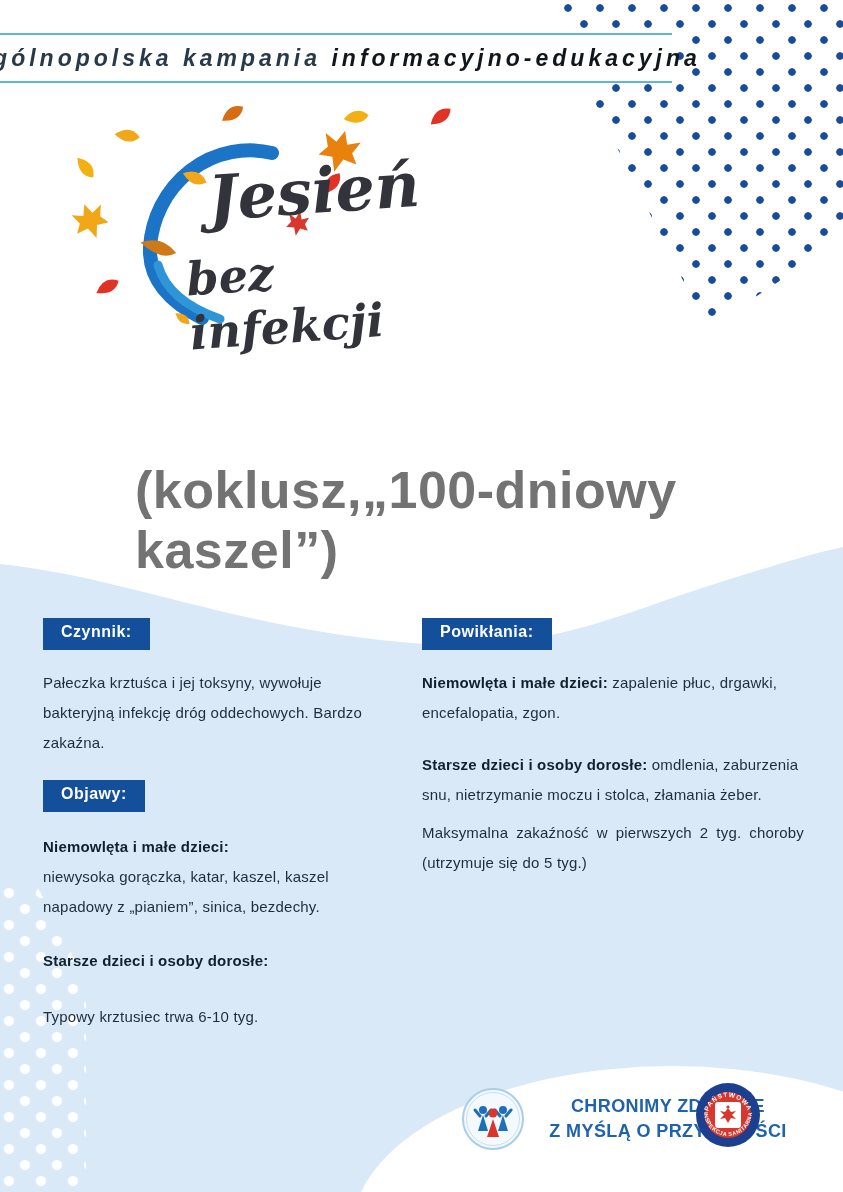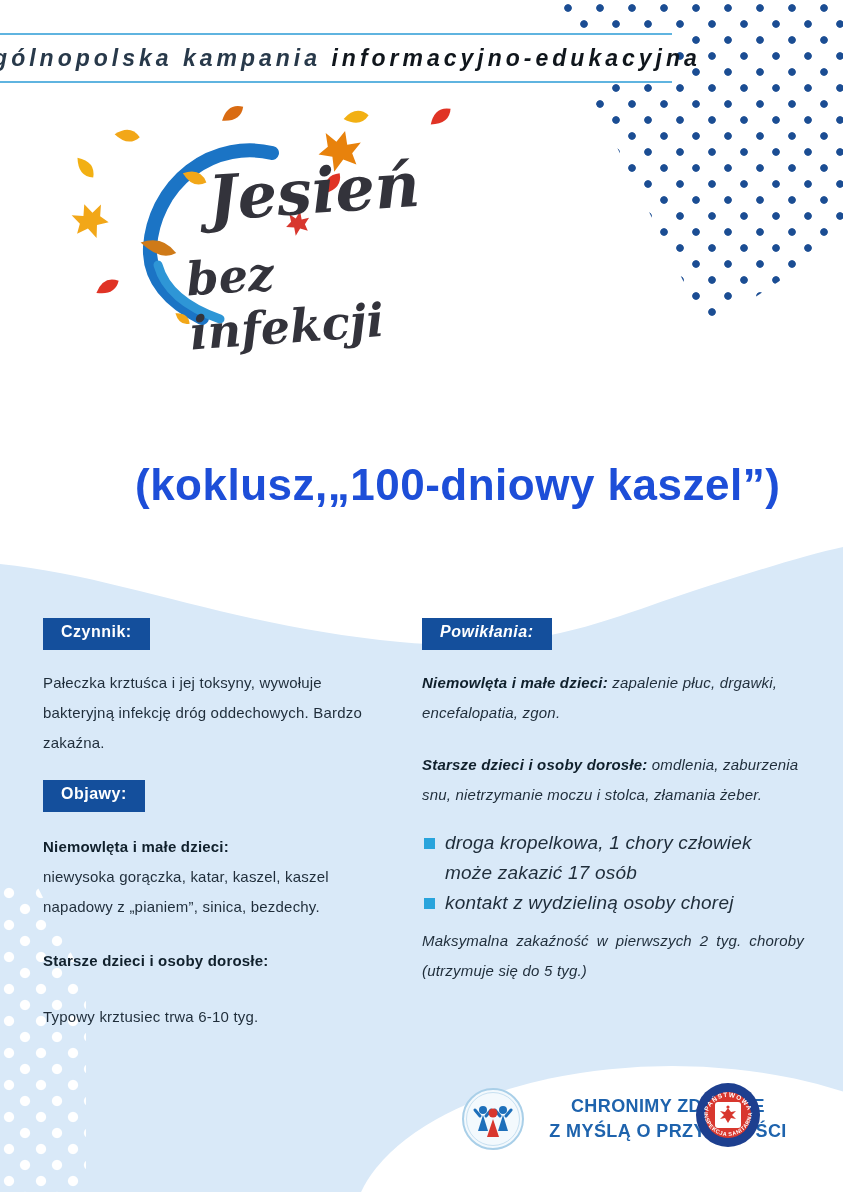--- a/index.html
+++ b/index.html
@@ -45,35 +45,35 @@
   .logo-line1 { left:168px; top:60px; font-size:62px; transform:rotate(-4deg); }
   .logo-line2 { left:148px; top:148px; font-size:46px; transform:rotate(-4deg); }
 
   
   .title {
     position:absolute; left:135px; top:362px; z-index:3;
     font-size:76px; font-weight:800; color:#1c4da3; letter-spacing:1px;
   }
   .subtitle {
     position:absolute; left:135px; top:460px; z-index:3;
-    font-size:44px; font-weight:600; color:#1d4ed8; letter-spacing:0.5px;
+    font-size:52px; font-weight:600; color:#737373; letter-spacing:0.5px;
   }
 
   
   .wave-svg { position:absolute; left:0; top:518px; width:843px; height:145px; z-index:0; }
   .blue-section { position:absolute; left:0; top:660px; width:843px; height:532px; background:#d9e9f8; z-index:0; }
   .bottom-ellipse {
     position:absolute; left:352px; top:1066px; width:640px; height:330px;
     background:#ffffff; border-radius:50%; z-index:2;
   }
 
   
   .col { position:absolute; z-index:4; color:#1f2d3a; }
   .col-left  { left:43px;  top:618px; width:335px; }
-  .col-right { left:422px; top:618px; width:400px;font-style:italic; }
+  .col-right { left:422px; top:618px; width:400px; }
 
   .section-heading {
     display:inline-block; background:#144f9c; color:#ffffff;
     font-size:16px; font-weight:700; letter-spacing:0.5px;
     padding:5px 18px 9px 18px;
   }
   .body-text { font-size:15px; line-height:30px; letter-spacing:0.2px; }
   .body-text strong, .group-title { font-weight:800; color:#10202c; }
   .mt18 { margin-top:18px; } .mt16 { margin-top:16px; }
   .mt20 { margin-top:20px; } .mt22 { margin-top:22px; }
@@ -160,30 +160,20 @@
 
   <div class="col col-right">
     <div class="section-heading">Powikłania:</div>
     <p class="body-text mt18">
       <strong class="group-title">Niemowlęta i małe dzieci:</strong><span> zapalenie płuc, drgawki, encefalopatia, zgon.</span>
     </p>
     <p class="body-text mt22">
       <strong class="group-title">Starsze dzieci i osoby dorosłe:</strong><span> omdlenia, zaburzenia snu, nietrzymanie moczu i stolca, złamania żeber.</span>
     </p>
 
-    <div class="bullet-list">
-      <div class="bullet-item">
-        <span class="bullet-square"></span>
-        <span>droga kropelkowa, 1 chory człowiek może zakazić 17 osób</span>
-      </div>
-      <div class="bullet-item">
-        <span class="bullet-square"></span>
-        <span>kontakt z wydzieliną osoby chorej</span>
-      </div>
-    </div>
     <p class="body-text note-justified mt22">Maksymalna zakaźność w pierwszych 2 tyg. choroby (utrzymuje się do 5 tyg.)</p>
   </div>
 
   <div class="footer-logos">
     <svg class="people-logo" viewBox="0 0 66 66">
       <circle cx="33" cy="33" r="30" fill="#f3f9fd" stroke="#a9cfe8" stroke-width="2"></circle>
       <circle cx="33" cy="33" r="26.5" fill="none" stroke="#c7e0f1" stroke-width="1"></circle>
 
       <circle cx="23" cy="24" r="4" fill="#1d6fba"></circle>
       <path d="M23,29 L18,45 L28,45 Z" fill="#1d6fba"></path>

